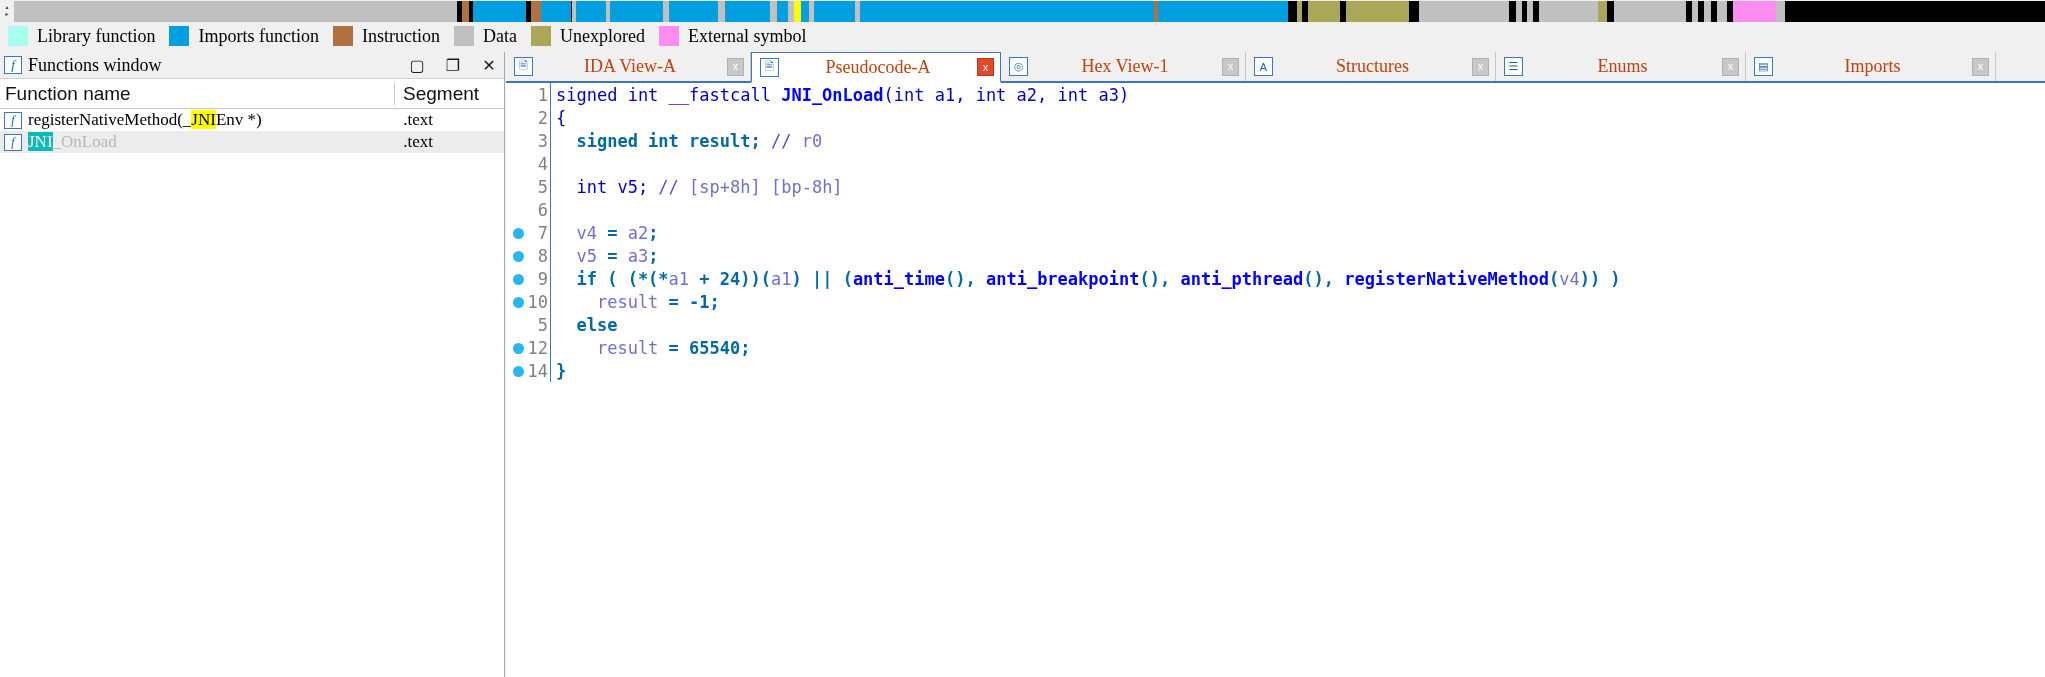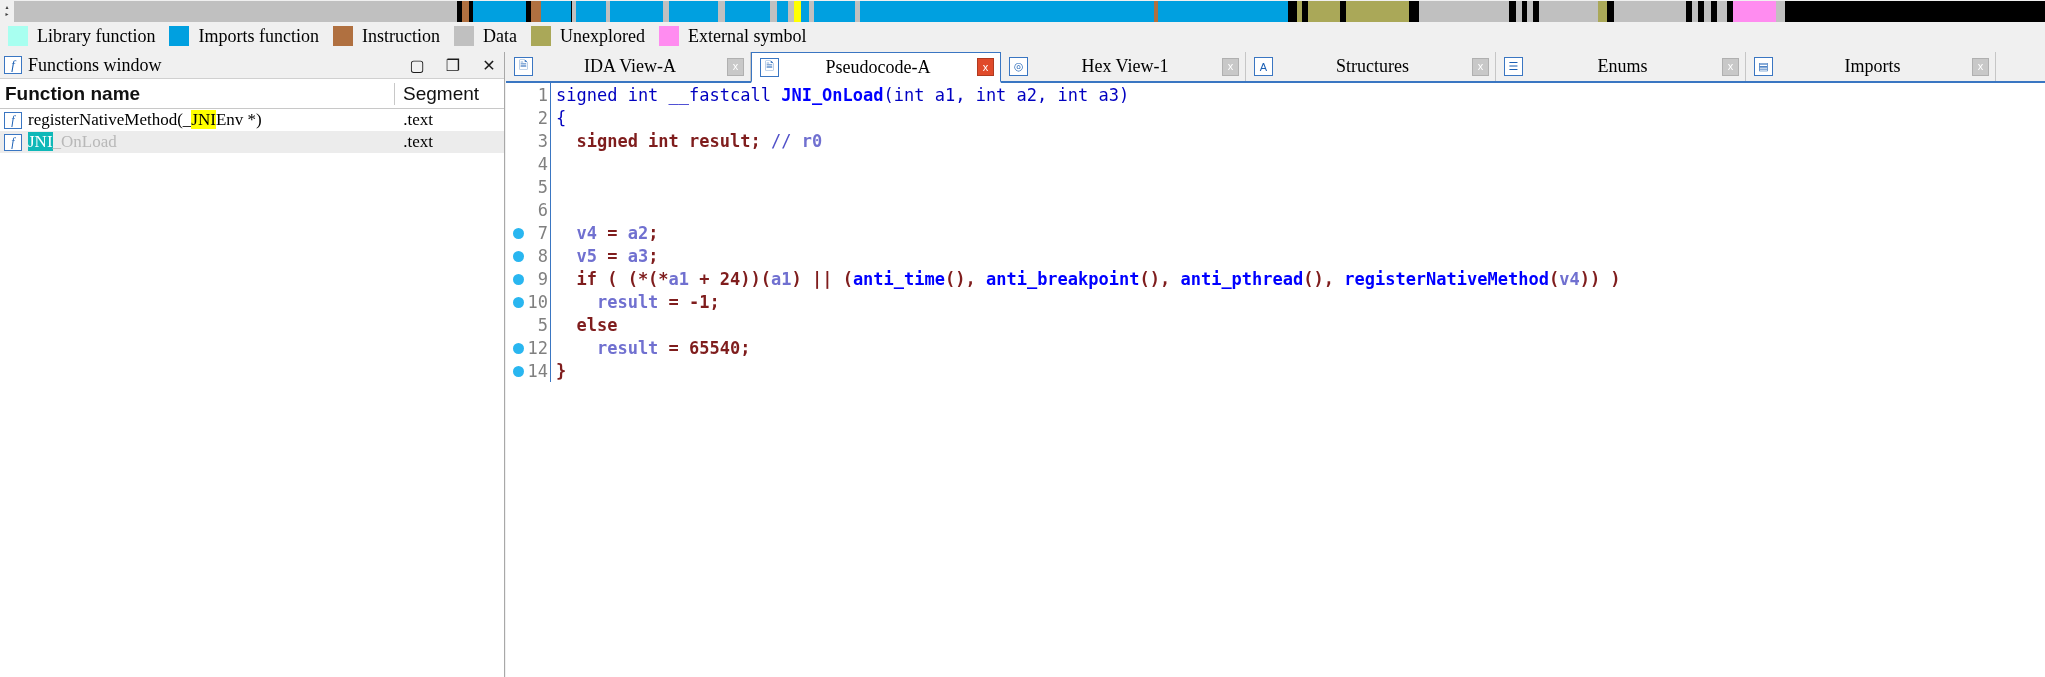--- a/index.html
+++ b/index.html
@@ -93,21 +93,21 @@
     background: #ffffff;
     display: flex; align-items: center;
     border-bottom: 1px solid #c8c8c8;
     position: relative;
   }
   .fw-col {
     font-family: "Liberation Sans", sans-serif;
     font-size: 19px; color: #111;
     padding-left: 5px;
   }
-  #fw-col-name { width: 394px; font-weight: bold; }
+  #fw-col-name { width: 394px; }
   #fw-col-seg  { width: 110px; border-left: 1px solid #c8c8c8; padding-left: 8px; }
 
   
   .fn-row {
     height: 22px;
     display: flex; align-items: center;
     background: #ffffff;
     font-family: "Liberation Serif", serif;
     font-size: 17px; color: #000;
     white-space: nowrap;
@@ -157,21 +157,21 @@
   }
   .tab-icon {
     width: 19px; height: 19px; flex: 0 0 auto;
     border: 1px solid #3a76c2; background: #fff;
     display: flex; align-items: center; justify-content: center;
     font-size: 11px; color: #1a5fb4;
     font-family: "Liberation Sans", sans-serif;
   }
   .tab-label {
     font-family: "Liberation Serif", serif;
-    font-size: 18px; color: #000000;
+    font-size: 18px; color: #c2410c;
     text-align: center; white-space: nowrap;
     flex: 1 1 auto;
     padding: 0 10px;
   }
   .tab-close {
     width: 17px; height: 18px; flex: 0 0 auto;
     background: #c8c8c8; color: #ffffff;
     border: 1px solid #b0b0b0;
     display: flex; align-items: center; justify-content: center;
     font-family: "Liberation Sans", sans-serif;
@@ -209,23 +209,23 @@
     padding-right: 2px;
     flex: 0 0 auto;
   }
   .gutter-rule {
     width: 1px; align-self: stretch;
     background: #3a76c2;
     flex: 0 0 auto;
   }
   .codetext { padding-left: 5px; }
   .k   { color: #0000c0; }          
-  .kb  { color: #7f1d1d; font-weight: bold; margin-top: 6px; }
+  .kb  { color: #0369a1; font-weight: bold; margin-top: 6px; }
   .fn  { color: #0000ff; font-weight: bold; }  
-  .var { color: #7070d0; font-weight: bold; }          
+  .var { color: #7070d0; }          
   .cmt { color: #5050c8; }
 </style>
 </head>
 <body>
 
 <div id="nav-band-wrap">
   <div id="nav-arrows">
     <span>▴</span>
     <span>▸</span>
   </div>
@@ -376,21 +376,21 @@
         <span class="tab-icon">▤</span>
         <span class="tab-label">Imports</span>
         <span class="tab-close">x</span>
       </div>
     </div>
   <div id="code-area">
       <div class="code-line"><span class="lineno">1</span><span class="gutter-rule"></span><span class="codetext"><span class="k">signed int __fastcall </span><span class="fn">JNI_OnLoad</span><span class="k">(int a1, int a2, int a3)</span></span></div>
       <div class="code-line"><span class="lineno">2</span><span class="gutter-rule"></span><span class="codetext"><span class="k">{</span></span></div>
       <div class="code-line"><span class="lineno">3</span><span class="gutter-rule"></span><span class="codetext"><span class="kb">  signed int result; </span><span class="cmt">// </span><span class="var">r0</span></span></div>
       <div class="code-line"><span class="lineno">4</span><span class="gutter-rule"></span></div>
-      <div class="code-line"><span class="lineno">5</span><span class="gutter-rule"></span></div>
+      <div class="code-line"><span class="lineno">5</span><span class="gutter-rule"></span><span class="codetext"><span class="k">  int v5; </span><span class="cmt">// </span><span class="var">[sp+8h] [bp-8h]</span></span></div>
       <div class="code-line"><span class="lineno">6</span><span class="gutter-rule"></span><span class="codetext"></span></div>
       <div class="code-line"><span class="bp-dot"></span><span class="lineno">7</span><span class="gutter-rule"></span><span class="codetext"><span class="var">  v4</span><span class="kb"> = </span><span class="var">a2</span><span class="kb">;</span></span></div>
       <div class="code-line"><span class="bp-dot"></span><span class="lineno">8</span><span class="gutter-rule"></span><span class="codetext"><span class="var">  v5</span><span class="kb"> = </span><span class="var">a3</span><span class="kb">;</span></span></div>
       <div class="code-line"><span class="bp-dot"></span><span class="lineno">9</span><span class="gutter-rule"></span><span class="codetext"><span class="kb">  if ( (*(*</span><span class="var">a1</span><span class="kb"> + 24))(</span><span class="var">a1</span><span class="kb">) || (</span><span class="fn">anti_time</span><span class="kb">(), </span><span class="fn">anti_breakpoint</span><span class="kb">(), </span><span class="fn">anti_pthread</span><span class="kb">(), </span><span class="fn">registerNativeMethod</span><span class="kb">(</span><span class="var">v4</span><span class="kb">)) )</span></span></div>
       <div class="code-line"><span class="bp-dot"></span><span class="lineno">10</span><span class="gutter-rule"></span><span class="codetext"><span class="var">    result</span><span class="kb"> = -1;</span></span></div>
       <div class="code-line"><span class="lineno">5</span><span class="gutter-rule"></span><span class="codetext"><span class="kb">  else</span></span></div>
       <div class="code-line"><span class="bp-dot"></span><span class="lineno">12</span><span class="gutter-rule"></span><span class="codetext"><span class="var">    result</span><span class="kb"> = 65540;</span></span></div>
       <div class="code-line"><span class="bp-dot"></span><span class="lineno">14</span><span class="gutter-rule"></span><span class="codetext"><span class="kb">}</span></span></div>
     </div>
 </div>

